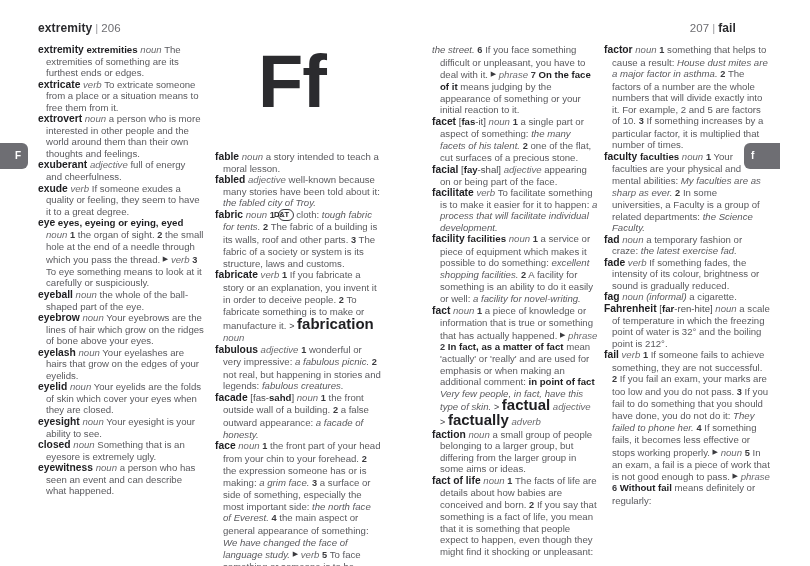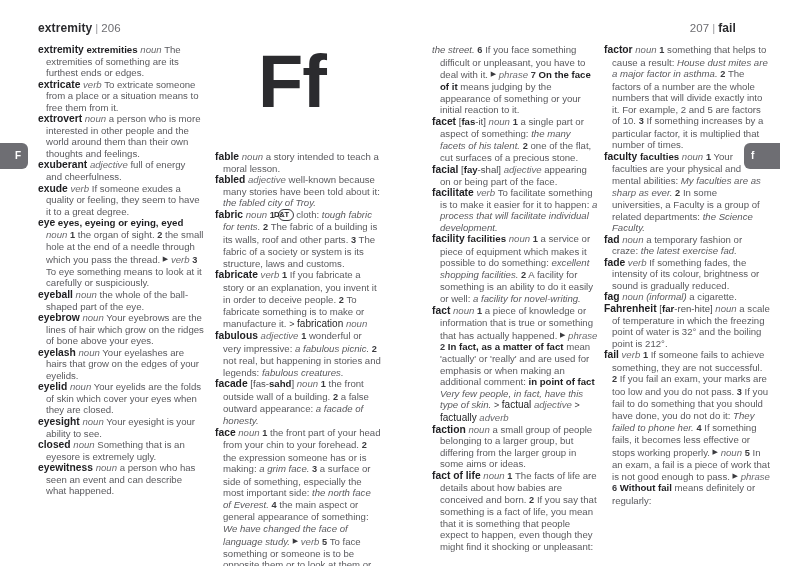--- a/index.html
+++ b/index.html
@@ -146,23 +146,23 @@
   .arrow {
     font-size: 7px;
     vertical-align: 1.5px;
     color: #3a3a3e;
   }
   .xref {
     font-size: 9px;
     color: #3a3a3e;
   }
   .deriv {
-    font-weight: normal;
-    color: #1f1f22;
-    font-size: 10px;
+    font-weight: bold;
+    color: #1f1f22;
+    font-size: 15px;
   }
   .phrase-bold {
     font-weight: bold;
     color: #1f1f22;
   }
   .subject-badge {
     display: inline-block;
     border: 1.1px solid #3a3a3e;
     border-radius: 7px;
     padding: 0 3.5px;

